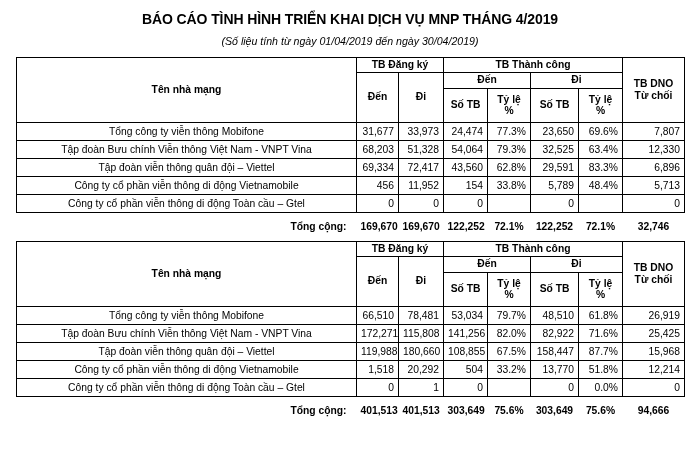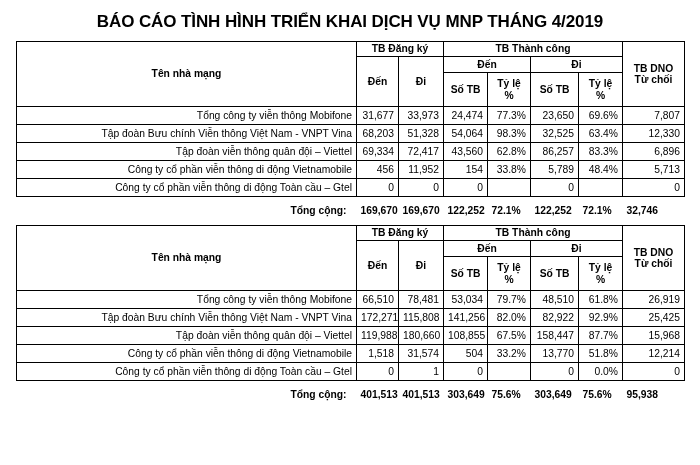--- a/index.html
+++ b/index.html
@@ -19,21 +19,21 @@
     height: 465px;
     position: relative;
     box-sizing: border-box;
   }
 
   
   .section { width: 700px; }
   .title {
     text-align: center;
     font-weight: bold;
-    font-size: 17px;
+    font-size: 14px;
     letter-spacing: -0.1px;
     line-height: 1.25;
   }
   .subtitle {
     text-align: center;
     font-style: italic;
     font-size: 10.6px;
     line-height: 1.25;
   }
   .title-block-1 { padding-top: 11px; }
@@ -66,56 +66,57 @@
     font-weight: bold;
     line-height: 1.12;
   }
   .hdr-name      { height: 65px; }
   .hdr-grp       { height: 15px; }
   .hdr-sub       { height: 16px; }
   .hdr-leaf      { height: 34px; }
   .hdr-dno       { height: 65px; }
 
   table.report tbody td { height: 18px; }
-  td.name { text-align: right; }
+  td.name { text-align: center; }
   td.num  { text-align: right; }
   td.pct  { text-align: right; }
 
   
   tr.total td {
     border: none;
     font-weight: bold;
     height: 21px;
     padding-top: 8px;
   }
   tr.total td.total-label {
     text-align: right;
     padding-right: 10px;
   }
-  tr.total td.num, tr.total td.pct { text-align: left; padding-right: 4px; }
+  tr.total td.num, tr.total td.pct { text-align: center; padding-right: 4px; }
 
   
   col.c-name { width: 340px; }
   col.c-den1 { width: 42px; }
   col.c-di1  { width: 45px; }
   col.c-sotb1{ width: 44px; }
   col.c-ty1  { width: 43px; }
   col.c-sotb2{ width: 48px; }
   col.c-ty2  { width: 44px; }
   col.c-dno  { width: 62px; }
 </style>
 </head>
 <body>
 
 <div class="page">
 
   <div class="section">
 
     <div class="title-block-1">
       <div class="title">BÁO CÁO TÌNH HÌNH TRIỂN KHAI DỊCH VỤ MNP THÁNG 4/2019</div>
+      <div class="subtitle">(Số liệu tính từ ngày 01/04/2019 đến ngày 30/04/2019)</div>
     </div>
 
     <div class="tbl-wrap">
       <table class="report">
         <colgroup>
           <col class="c-name">
             <col class="c-den1">
             <col class="c-di1">
             <col class="c-sotb1">
           <col class="c-ty1">
@@ -155,32 +156,32 @@
             <td class="pct">77.3%</td>
             <td class="num">23,650</td>
             <td class="pct">69.6%</td>
             <td class="num">7,807</td>
           </tr>
           <tr>
             <td class="name">Tập đoàn Bưu chính Viễn thông Việt Nam - VNPT Vina</td>
             <td class="num">68,203</td>
             <td class="num">51,328</td>
             <td class="num">54,064</td>
-            <td class="pct">98.3%</td>
+            <td class="pct">79.3%</td>
             <td class="num">32,525</td>
             <td class="pct">63.4%</td>
             <td class="num">12,330</td>
           </tr>
           <tr>
             <td class="name">Tập đoàn viễn thông quân đội – Viettel</td>
             <td class="num">69,334</td>
             <td class="num">72,417</td>
             <td class="num">43,560</td>
             <td class="pct">62.8%</td>
-            <td class="num">86,257</td>
+            <td class="num">29,591</td>
             <td class="pct">83.3%</td>
             <td class="num">6,896</td>
           </tr>
           <tr>
             <td class="name">Công ty cổ phần viễn thông di động Vietnamobile</td>
             <td class="num">456</td>
             <td class="num">11,952</td>
             <td class="num">154</td>
             <td class="pct">33.8%</td>
             <td class="num">5,789</td>
@@ -261,37 +262,37 @@
             <td class="pct">61.8%</td>
             <td class="num">26,919</td>
           </tr>
           <tr>
             <td class="name">Tập đoàn Bưu chính Viễn thông Việt Nam - VNPT Vina</td>
             <td class="num">172,271</td>
             <td class="num">115,808</td>
             <td class="num">141,256</td>
             <td class="pct">82.0%</td>
             <td class="num">82,922</td>
-            <td class="pct">92.9%</td>
+            <td class="pct">71.6%</td>
             <td class="num">25,425</td>
           </tr>
           <tr>
             <td class="name">Tập đoàn viễn thông quân đội – Viettel</td>
             <td class="num">119,988</td>
             <td class="num">180,660</td>
             <td class="num">108,855</td>
             <td class="pct">67.5%</td>
             <td class="num">158,447</td>
             <td class="pct">87.7%</td>
             <td class="num">15,968</td>
           </tr>
           <tr>
             <td class="name">Công ty cổ phần viễn thông di động Vietnamobile</td>
             <td class="num">1,518</td>
-            <td class="num">31,574</td>
+            <td class="num">20,292</td>
             <td class="num">504</td>
             <td class="pct">33.2%</td>
             <td class="num">13,770</td>
             <td class="pct">51.8%</td>
             <td class="num">12,214</td>
           </tr>
           <tr>
             <td class="name">Công ty cổ phần viễn thông di động Toàn cầu – Gtel</td>
             <td class="num">0</td>
             <td class="num">1</td>
@@ -302,20 +303,20 @@
             <td class="num">0</td>
           </tr>
           <tr class="total">
             <td class="total-label">Tổng cộng:</td>
             <td class="num">401,513</td>
             <td class="num">401,513</td>
             <td class="num">303,649</td>
             <td class="pct">75.6%</td>
             <td class="num">303,649</td>
             <td class="pct">75.6%</td>
-            <td class="num">95,938</td>
+            <td class="num">94,666</td>
           </tr>
         </tbody>
       </table>
     </div>
   </div>
 
 </div>
 
 </body></html>

